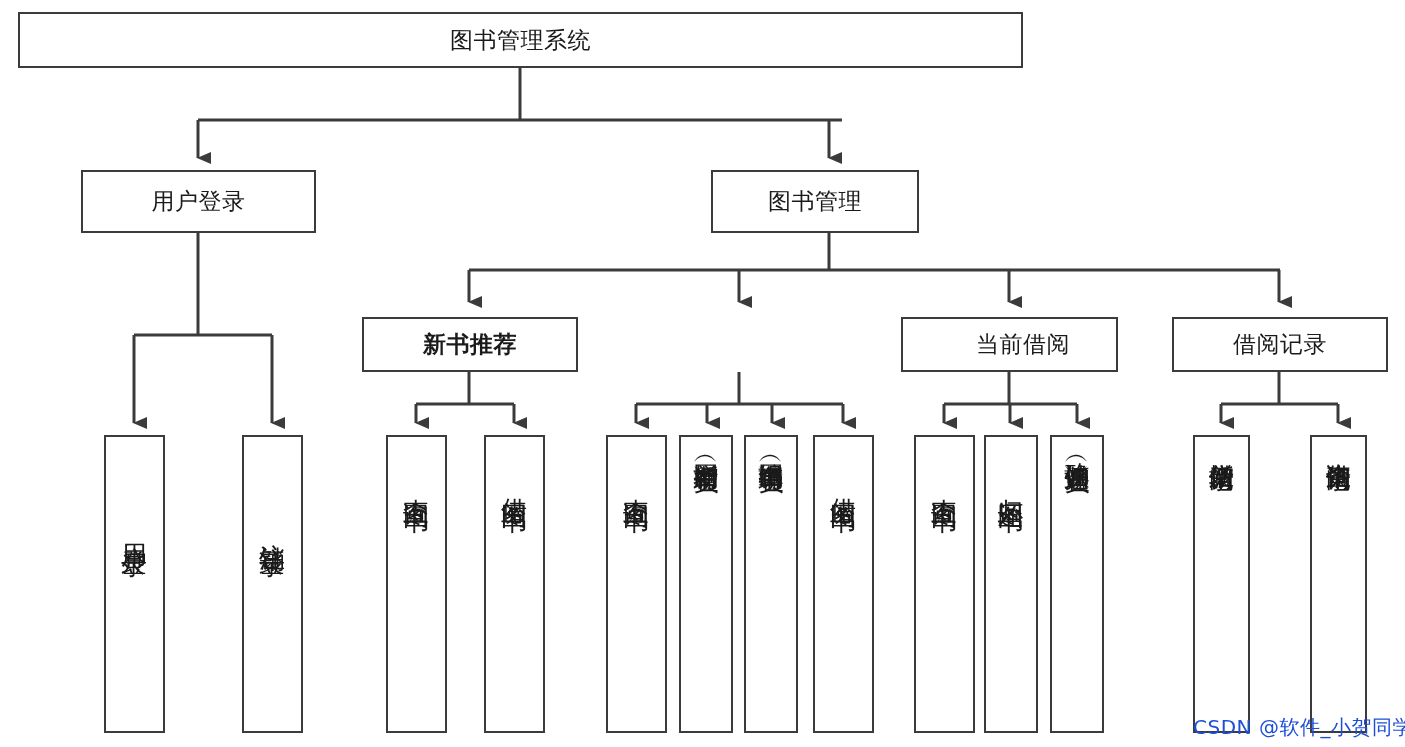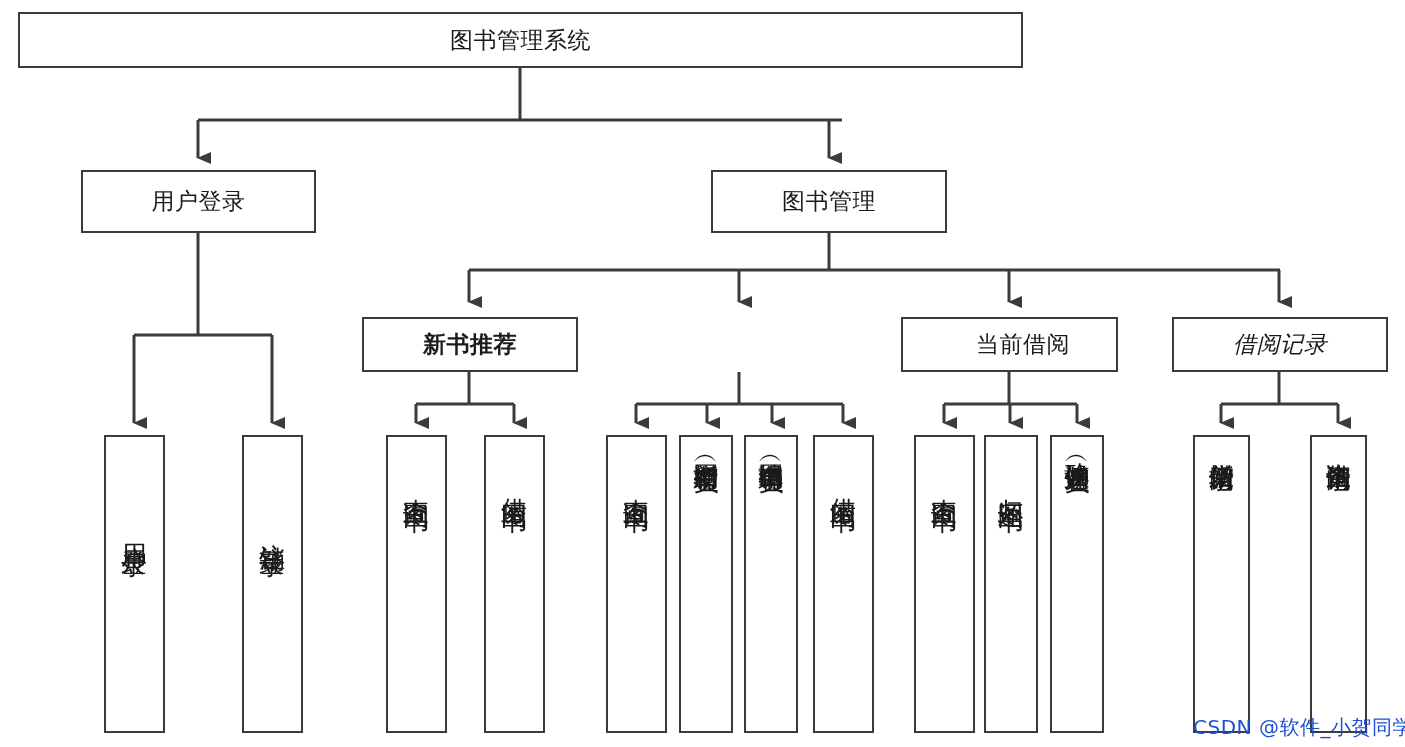--- a/index.html
+++ b/index.html
@@ -134,31 +134,31 @@
     </g>
   </svg>
 
   <div class="node horizontal" style="left:18px; top:12px; width:1005px; height:56px;">
     <span class="node-label">图书管理系统</span>
   </div>
 
   <div class="node horizontal" style="left:81px; top:170px; width:235px; height:63px;">
     <span class="node-label">用户登录</span>
   </div>
-  <div class="node horizontal" style="left:711px; top:170px; width:236px; height:63px;">
+  <div class="node horizontal" style="left:711px; top:170px; width:208px; height:63px;">
     <span class="node-label">图书管理</span>
   </div>
 
   <div class="node horizontal" style="left:362px; top:317px; width:216px; height:55px;font-weight:bold;">
     <span class="node-label">新书推荐</span>
   </div>
   <div class="node horizontal" style="left:901px; top:317px; width:217px; height:55px;padding-left:27px;">
     <span class="node-label">当前借阅</span>
   </div>
-  <div class="node horizontal" style="left:1172px; top:317px; width:216px; height:55px;font-style:italic;">
+  <div class="node horizontal" style="left:1172px; top:317px; width:216px; height:55px;">
     <span class="node-label">借阅记录</span>
   </div>
 
   <div class="node vertical mid" style="left:104px; top:435px; width:61px; height:298px;">
     <span class="node-label">用户登录</span>
   </div>
   <div class="node vertical mid" style="left:242px; top:435px; width:61px; height:298px;">
     <span class="node-label">注销登录</span>
   </div>
 

